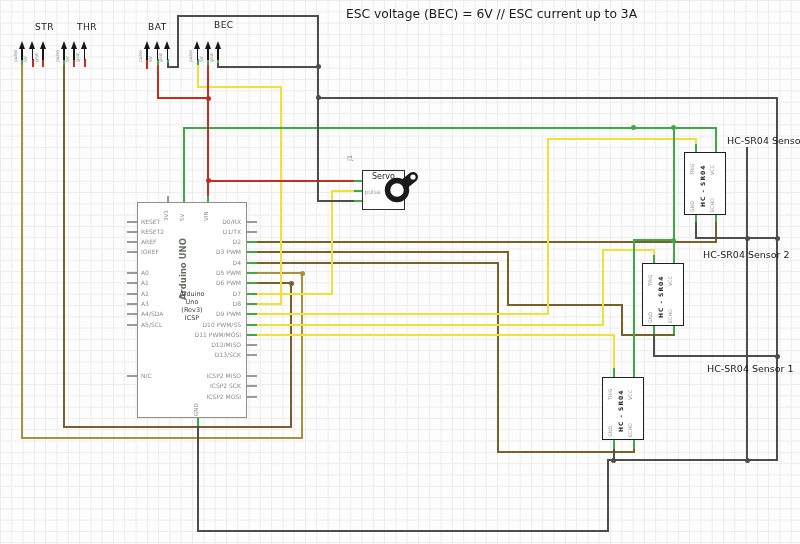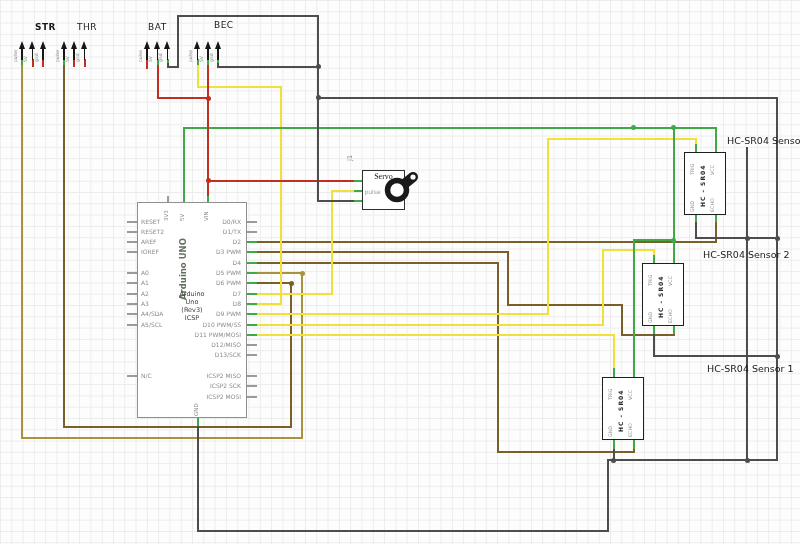--- a/index.html
+++ b/index.html
@@ -20,33 +20,34 @@
   .vtext{writing-mode:vertical-rl;transform:rotate(180deg);}
   .part-label{position:absolute;font-size:9.5px;line-height:1;color:#1a1a1a;white-space:nowrap;z-index:4;}
   .conn-label{position:absolute;font-size:9px;line-height:1;color:#1a1a1a;letter-spacing:0.5px;z-index:2;}
   .conn-group{position:absolute;left:0;top:0;}
   .arrow-head{position:absolute;width:0;height:0;border-left:3.5px solid transparent;border-right:3.5px solid transparent;border-bottom:8px solid #161616;z-index:2;}
   .arrow-shaft{position:absolute;width:1.6px;background:#161616;z-index:2;}
   .pin-tag{position:absolute;font-size:4.5px;line-height:1;color:#8c8c8c;height:16px;z-index:2;}
   #arduino-vlabel{position:absolute;left:178px;top:228px;height:72px;font-size:8.5px;font-weight:bold;color:#63705f;z-index:2;}
   #arduino-sub{position:absolute;left:160px;top:290px;width:64px;text-align:center;font-size:6.5px;line-height:8px;color:#3d3d3d;z-index:2;}
   #servo{left:362px;top:170px;width:43px;height:40px;}
-  #servo-title{position:absolute;left:366px;top:172px;width:35px;text-align:center;font-size:8px;color:#1a1a1a;z-index:4;font-family:Liberation Serif, serif;}
+  #servo-title{position:absolute;left:366px;top:172px;width:35px;text-align:center;font-size:8px;color:#1a1a1a;z-index:4;}
   #servo-pulse{position:absolute;left:364.5px;top:187.5px;font-size:6px;color:#9a9a9a;z-index:4;}
   #servo-designator{position:absolute;left:346px;top:147px;height:14px;font-size:6.5px;color:#8c8c8c;z-index:2;}
   #servo-horn{position:absolute;left:376px;top:170px;z-index:5;}
   .sensor-box{width:42px;height:63px;border:1.9px solid #1f1f1f;}
   .sensor-body{position:absolute;left:14px;top:9px;height:45px;width:12px;font-size:6px;font-weight:bold;color:#2b2b2b;letter-spacing:1px;}
   .sensor-pin{position:absolute;font-size:4.8px;color:#8c8c8c;height:20px;}
   #title-note{position:absolute;left:346px;top:7px;font-size:12.3px;color:#1c1c1c;z-index:5;white-space:nowrap;}
 </style>
 </head>
 <body>
 
 <div id="canvas">
+  <div id="title-note">ESC voltage (BEC) = 6V // ESC current up to 3A</div>
 
   <div id="wire-layer">
       <div class="wire" style="left: 21px; top: 59px; width: 2px; height: 8px; background: rgb(63, 169, 71);"></div>
       <div class="wire" style="left: 31.5px; top: 59px; width: 2px; height: 8px; background: rgb(194, 46, 31);"></div>
       <div class="wire" style="left: 42px; top: 59px; width: 2px; height: 8px; background: rgb(194, 46, 31);"></div>
       <div class="wire" style="left: 63px; top: 59px; width: 2px; height: 8px; background: rgb(63, 169, 71);"></div>
       <div class="wire" style="left: 73px; top: 59px; width: 2px; height: 8px; background: rgb(194, 46, 31);"></div>
       <div class="wire" style="left: 83.5px; top: 59px; width: 2px; height: 8px; background: rgb(194, 46, 31);"></div>
       <div class="wire" style="left: 146px; top: 59px; width: 2px; height: 10px; background: rgb(194, 46, 31);"></div>
       <div class="wire" style="left: 156.5px; top: 59px; width: 2px; height: 8px; background: rgb(63, 169, 71);"></div>
@@ -197,21 +198,21 @@
   <div id="servo" class="part"></div>
   <div id="servo-title">Servo</div>
   <div id="servo-pulse">pulse</div>
   <div id="servo-designator" class="vtext">J1</div>
   <svg id="servo-horn" width="48" height="40" viewBox="0 0 48 40">
     <line x1="21" y1="20" x2="37" y2="7" stroke="#1a1a1a" stroke-width="10" stroke-linecap="round"></line>
     <circle cx="37" cy="7" r="2.6" fill="#fff"></circle>
     <circle cx="21" cy="20" r="9.5" fill="#fff" stroke="#1a1a1a" stroke-width="5.5"></circle>
   </svg>
 <div class="conn-group">
-      <div class="conn-label" style="left: 35px; top: 23px; font-weight: bold;">STR</div>
+      <div class="conn-label" style="left: 35px; top: 23px;">STR</div>
       <div class="arrow-head" style="left: 18.5px; top: 41px;"></div>
       <div class="arrow-shaft" style="left: 21.2px; top: 48.5px; height: 11.5px;"></div>
       <div class="pin-tag vtext" style="left: 13.5px; top: 46px;">pulse</div>
       <div class="arrow-head" style="left: 29px; top: 41px;"></div>
       <div class="arrow-shaft" style="left: 31.7px; top: 48.5px; height: 11.5px;"></div>
       <div class="pin-tag vtext" style="left: 24px; top: 46px;">5V</div>
       <div class="arrow-head" style="left: 39.5px; top: 41px;"></div>
       <div class="arrow-shaft" style="left: 42.2px; top: 48.5px; height: 11.5px;"></div>
       <div class="pin-tag vtext" style="left: 34.5px; top: 46px;">gnd</div>
     </div>

